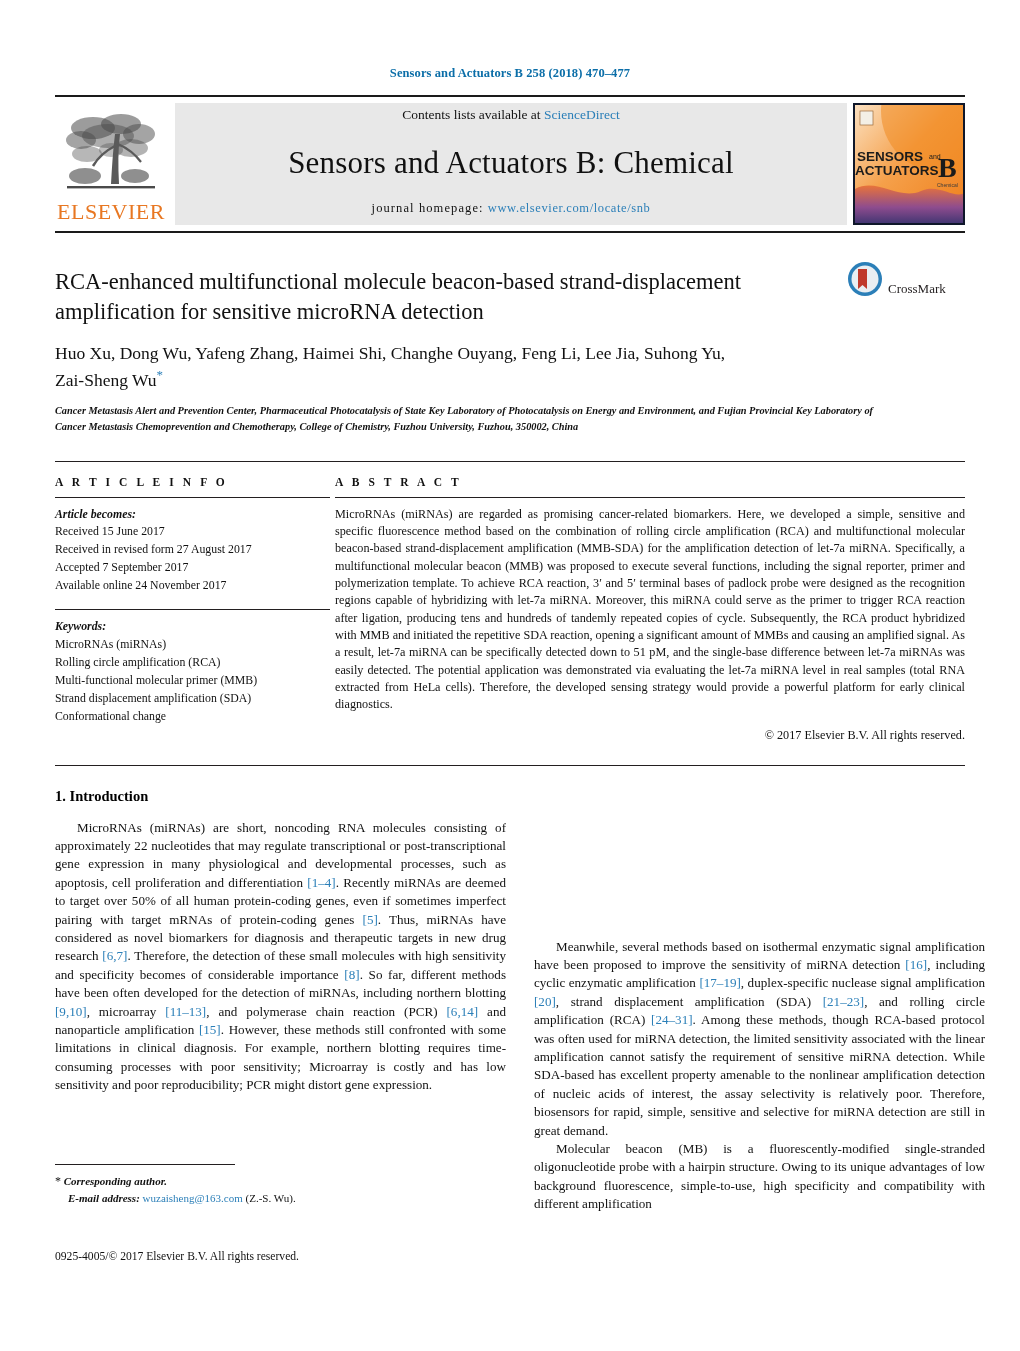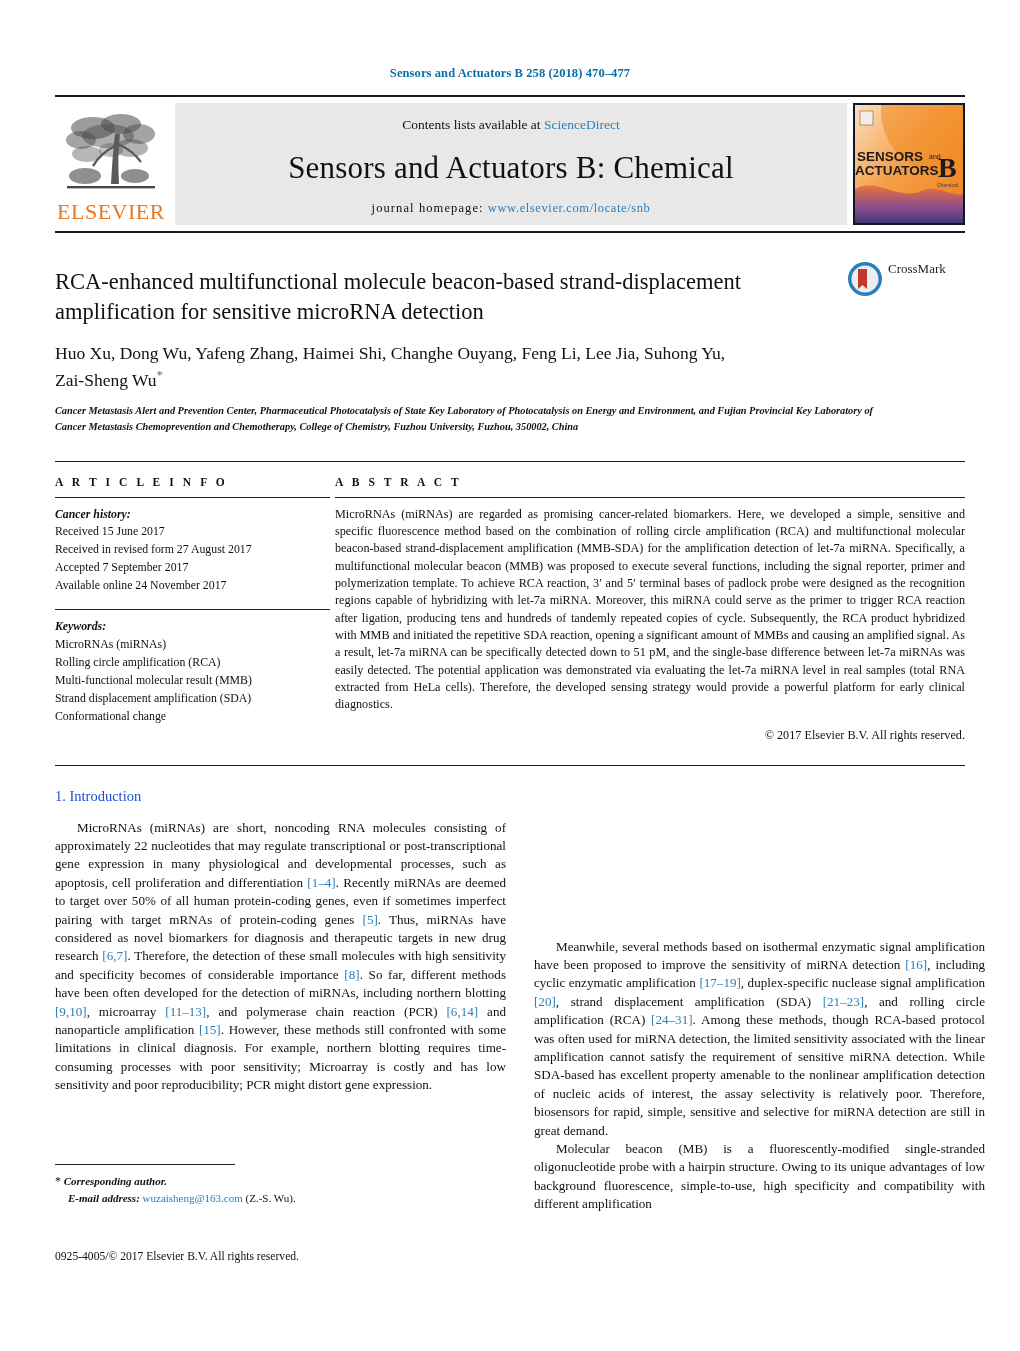--- a/index.html
+++ b/index.html
@@ -64,21 +64,21 @@
     margin-top: 1px;
   }
   .center-box {
     flex: 1 1 auto;
     background: #e8e8e8;
     margin: 0 6px 0 8px;
     display: flex;
     flex-direction: column;
     align-items: center;
     justify-content: space-between;
-    padding: 14px 0 9px 0;
+    padding: 4px 0 9px 0;
   }
   .contents-line {
     font-size: 13.5px;
     font-family: "Liberation Serif", serif;
     color: #111;
   }
   .contents-line .sd { color: #2b7fb8; }
   .journal-title {
     font-size: 31px;
     font-family: "Liberation Serif", serif;
@@ -110,21 +110,21 @@
   
   .title-block {
     margin: 34px 55px 0 55px;
     position: relative;
   }
   .crossmark {
     position: absolute;
     right: 0; top: -6px;
     width: 118px;
     display: flex;
-    align-items: flex-start;
+    align-items: flex-end;
     gap: 5px;
   }
   .crossmark-label {
     font-family: "Liberation Serif", serif;
     font-size: 13px;
     color: #231f20;
   }
   .paper-title {
     font-size: 22.5px;
     line-height: 1.32;
@@ -213,22 +213,22 @@
 
   
   .body-cols {
     display: flex;
     margin: 22px 55px 0 55px;
     gap: 28px;
   }
   .bcol { width: 451px; flex: 0 0 451px; }
   .sec-title {
     font-size: 14.5px;
-    font-weight: normal;
-    color: #1d4ed8;
+    font-weight: bold;
+    color: #000000;
     margin: 0 0 14px 0;
   }
   .para {
     font-size: 13.1px;
     line-height: 1.405;
     text-align: justify;
     text-indent: 22px;
     color: #111;
     margin: 0;
   }
@@ -361,31 +361,31 @@
     <div class="affiliation">Cancer Metastasis Alert and Prevention Center, Pharmaceutical Photocatalysis of State Key Laboratory of Photocatalysis on Energy and Environment, and Fujian Provincial Key Laboratory of Cancer Metastasis Chemoprevention and Chemotherapy, College of Chemistry, Fuzhou University, Fuzhou, 350002, China</div>
   </div>
 
   <div class="info-rule-top"></div>
 
   <div class="two-col-head">
 
     <div class="col-info">
       <div class="sec-caps">A R T I C L E   I N F O</div>
       <div class="hr-thin"></div>
-      <div class="info-label">Cancer history:</div>
+      <div class="info-label">Article becomes:</div>
       <div class="info-line">Received 15 June 2017</div>
       <div class="info-line">Received in revised form 27 August 2017</div>
       <div class="info-line">Accepted 7 September 2017</div>
       <div class="info-line">Available online 24 November 2017</div>
 
       <div class="hr-thin-2"></div>
       <div class="info-label">Keywords:</div>
       <div class="info-line">MicroRNAs (miRNAs)</div>
       <div class="info-line">Rolling circle amplification (RCA)</div>
-      <div class="info-line">Multi-functional molecular result (MMB)</div>
+      <div class="info-line">Multi-functional molecular primer (MMB)</div>
       <div class="info-line">Strand displacement amplification (SDA)</div>
       <div class="info-line">Conformational change</div>
     </div>
 
     <div class="col-abs">
       <div class="sec-caps">A B S T R A C T</div>
       <div class="hr-thin"></div>
       <div class="abstract-text">MicroRNAs (miRNAs) are regarded as promising cancer-related biomarkers. Here, we developed a simple, sensitive and specific fluorescence method based on the combination of rolling circle amplification (RCA) and multifunctional molecular beacon-based strand-displacement amplification (MMB-SDA) for the amplification detection of let-7a miRNA. Specifically, a multifunctional molecular beacon (MMB) was proposed to execute several functions, including the signal reporter, primer and polymerization template. To achieve RCA reaction, 3′ and 5′ terminal bases of padlock probe were designed as the recognition regions capable of hybridizing with let-7a miRNA. Moreover, this miRNA could serve as the primer to trigger RCA reaction after ligation, producing tens and hundreds of tandemly repeated copies of cycle. Subsequently, the RCA product hybridized with MMB and initiated the repetitive SDA reaction, opening a significant amount of MMBs and causing an amplified signal. As a result, let-7a miRNA can be specifically detected down to 51 pM, and the single-base difference between let-7a miRNAs was easily detected. The potential application was demonstrated via evaluating the let-7a miRNA level in real samples (total RNA extracted from HeLa cells). Therefore, the developed sensing strategy would provide a powerful platform for early clinical diagnostics.</div>
       <div class="copyright">© 2017 Elsevier B.V. All rights reserved.</div>
     </div>

